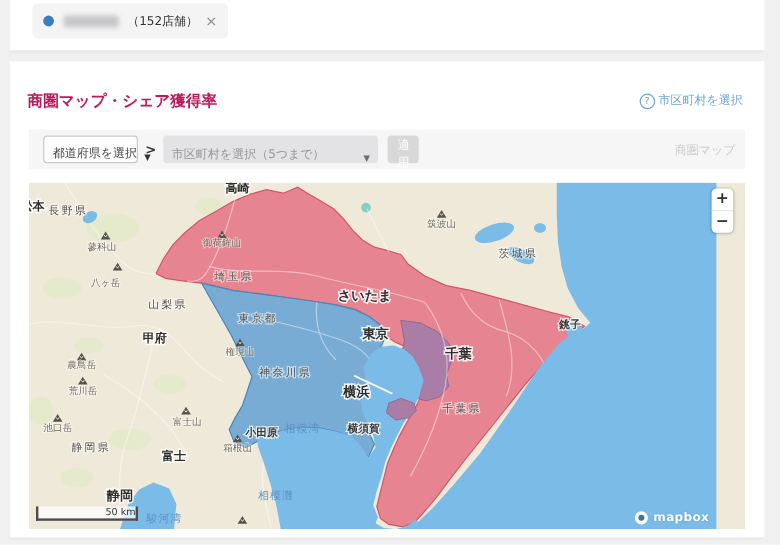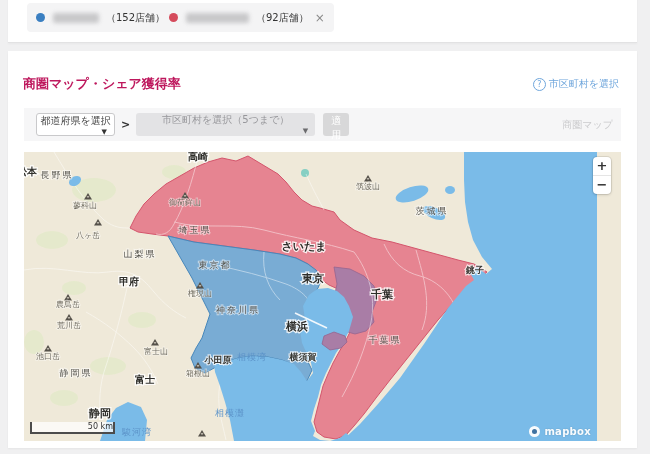--- a/index.html
+++ b/index.html
@@ -17,22 +17,22 @@
   .chip-close{font-size:12px;color:#888;margin-left:6px;cursor:pointer;line-height:1;}
   .card-main{left:8px;top:51px;width:629px;height:397px;box-shadow:0 1px 2px rgba(0,0,0,.05);}
   .sec-title{position:absolute;left:15px;top:24px;font-size:13px;font-weight:bold;color:#be185d;margin:0;}
   .help-link{position:absolute;right:18px;top:26px;display:flex;align-items:center;
              font-size:10px;color:#6fa6dc;cursor:pointer;text-decoration:none;}
   .q-icon{width:11px;height:11px;border:1px solid #6fa6dc;border-radius:50%;font-size:8px;
           line-height:11px;text-align:center;margin-right:3px;}
   .filter-bar{position:absolute;left:16px;top:57px;width:597px;height:33px;background:#f6f6f7;
               display:flex;align-items:center;box-sizing:border-box;}
   .filter-label{margin-left:13px;font-size:10.5px;font-weight:bold;color:#333;white-space:nowrap;}
-  .select{height:23px;border-radius:3px;display:flex;align-items:center;box-sizing:border-box;
-          font-size:10px;padding:0 7px;cursor:pointer;white-space:nowrap;flex-direction:column;}
+  .select{height:23px;border-radius:3px;display:flex;align-items:flex-end;box-sizing:border-box;
+          font-size:10px;padding:0 7px;cursor:pointer;white-space:nowrap;}
   .select .caret{margin-left:auto;font-size:7px;padding-left:6px;}
   .select-pref{margin-left:12px;width:79px;background:#fff;border:1px solid #c9c9cb;color:#444;}
   .select-pref .caret{color:#333;}
   .sep{margin-left:6px;font-size:11px;font-weight:bold;color:#333;}
   .select-city{margin-left:6px;width:179px;background:#e3e3e5;color:#97979b;}
   .select-city .caret{color:#6b6b6e;}
   .apply-btn{margin-left:8px;width:26px;height:23px;background:#d8d8d9;color:#fff;border:none;
              border-radius:3px;font-size:10px;font-family:inherit;cursor:default;}
   .clear-link{margin-left:auto;margin-right:8px;font-size:10px;color:#cbcbcd;cursor:default;
               text-decoration:none;white-space:nowrap;}
@@ -65,26 +65,20 @@
 
 <div class="page">
 
   <div class="card card-top">
     <div class="chip" style="left:19px;">
       <span class="chip-dot" style="background: rgb(58, 127, 193);"></span>
       <span class="blur-block" style="width:46px;"></span>
       <span class="chip-count">（152店舗）</span>
       <span class="chip-close">×</span>
     </div>
-    <div class="chip" style="left:152px;">
-      <span class="chip-dot" style="background: rgb(213, 75, 92);"></span>
-      <span class="blur-block" style="width:63px;"></span>
-      <span class="chip-count">（92店舗）</span>
-      <span class="chip-close">×</span>
-    </div>
   </div>
 
   <div class="card card-main">
     <h2 class="sec-title">商圏マップ・シェア獲得率</h2>
     <a class="help-link">
       <span class="q-icon">?</span>
       <span>市区町村を選択</span>
     </a>
 
     <div class="filter-bar">

